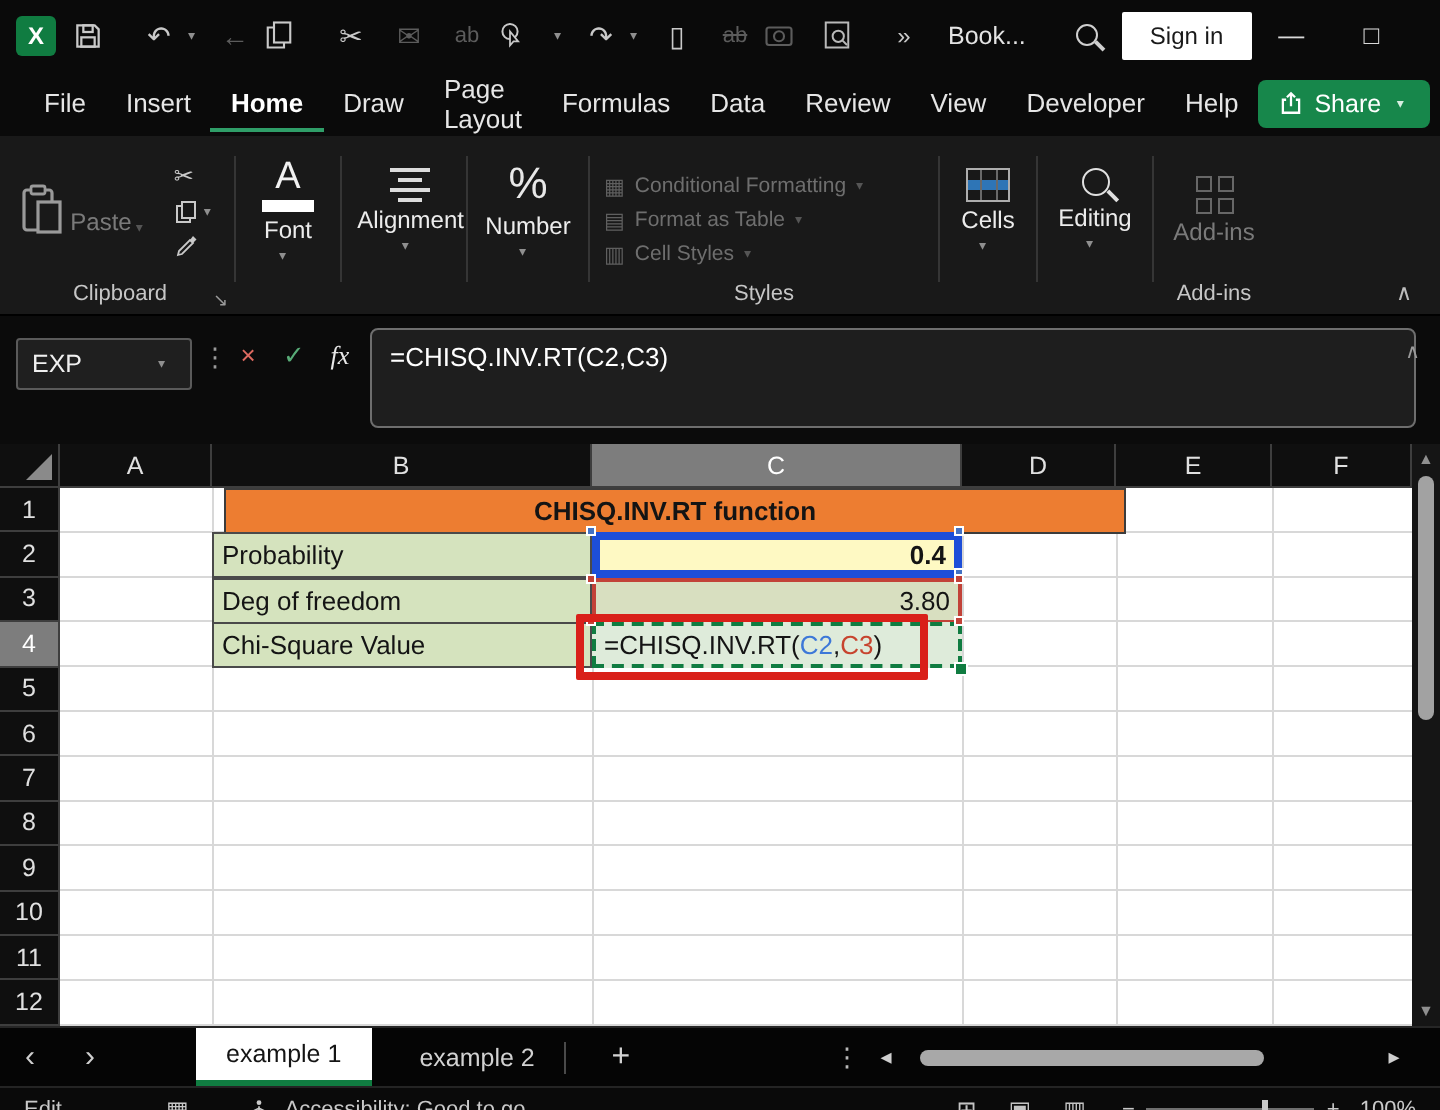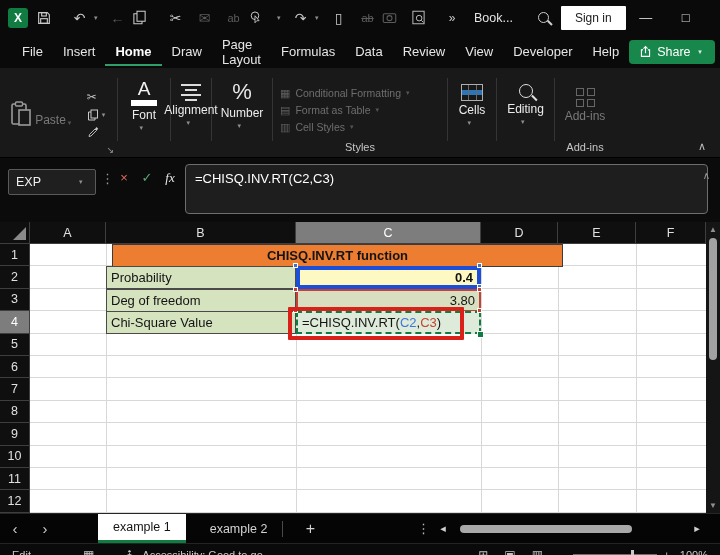--- a/index.html
+++ b/index.html
@@ -47,21 +47,21 @@
   .glabel { height:17px; font-size:11px; color:#c6c6c6; text-align:center; line-height:15px; }
   .rsep { width:1px; background:#353535; margin:8px 1px 16px; }
   .rlabel { font-size:12px; color:#ececec; }
   .rlabel.dim { color:#7a7a7a; }
   .g-clip { width:112px; }
   .g-clip .rcontent { flex-direction:row; gap:10px; align-items:center; }
   .paste-stack { display:flex; flex-direction:row; align-items:flex-end; gap:2px; color:#8a8a8a; }
   .mini-col { display:flex; flex-direction:column; gap:5px; font-size:12px; color:#c9c9c9; }
   .mini-row { display:flex; align-items:center; gap:3px; }
   .launcher { position:absolute; right:2px; bottom:2px; font-size:9px; color:#9a9a9a; cursor:pointer; }
-  .g-font { width:50px; } .g-align { width:38px; } .g-num { width:58px; }
+  .g-font { width:50px; } .g-align { width:60px;align-items:flex-end; } .g-num { width:58px; }
   .g-styles { width:172px; } .g-cells { width:46px; } .g-edit { width:55px; } .g-addins { width:58px; }
   .font-icon { display:flex; flex-direction:column; align-items:center; }
   .font-icon b { color:#f2f2f2; font-size:19px; font-weight:400; line-height:19px; }
   .font-icon i { width:26px; height:6px; background:#fff; margin-top:2px; }
   .align-icon { width:20px; display:flex; flex-direction:column; gap:3px; align-items:center; }
   .align-icon i { height:2px; background:#dcdcdc; display:block; }
   .align-icon i:nth-child(1), .align-icon i:nth-child(3) { width:20px; }
   .align-icon i:nth-child(2), .align-icon i:nth-child(4) { width:12px; }
   .pct-icon { color:#e8e8e8; font-size:22px; line-height:24px; }
   .styles-rows { display:flex; flex-direction:column; gap:4px; padding-left:6px; align-self:flex-start; margin-top:10px; }
@@ -270,20 +270,21 @@
             <span class="chev">▾</span>
           </span>
           <span>
             <svg width="13" height="12" viewBox="0 0 24 24">
                 <path d="M3 21l4-1 11-11-3-3L4 17z" fill="none" stroke="#c9c9c9" stroke-width="1.8"></path>
                 <path d="M15 6l3 3 3.5-3.5L18 2z" fill="#c9c9c9"></path>
               </svg>
           </span>
         </div>
       </div>
+      <div class="glabel">Clipboard</div>
       <span class="launcher">↘</span>
     </div>
     <div class="rsep"></div>
 
     <div class="rgroup g-font">
       <div class="rcontent">
         <span class="font-icon">
             <b>A</b>
             <i></i>
           </span>

